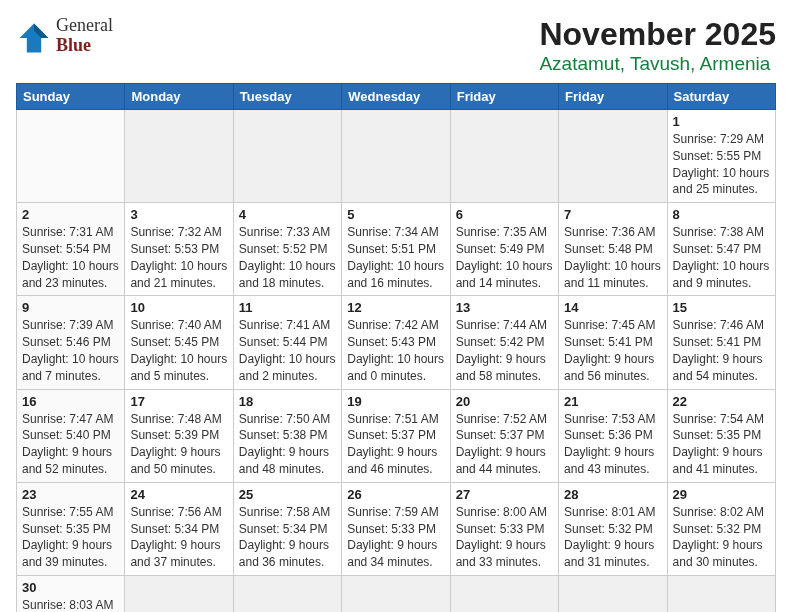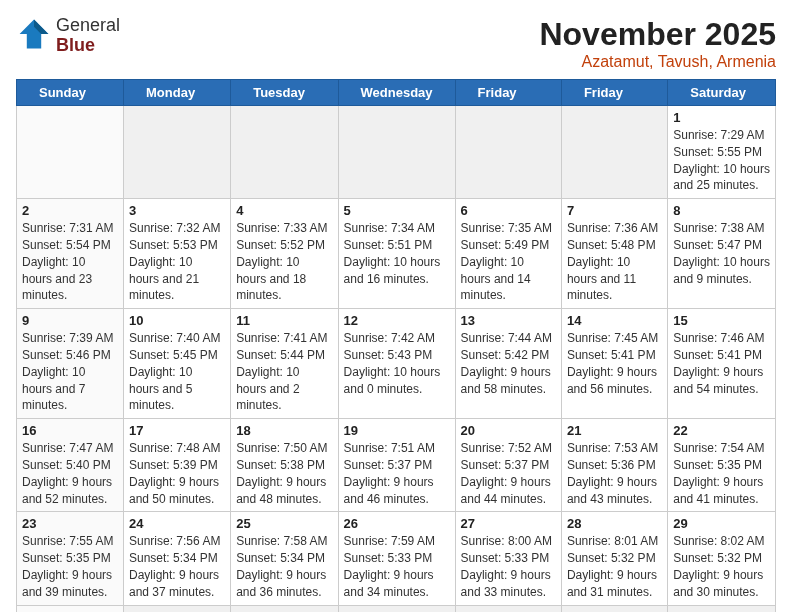--- a/index.html
+++ b/index.html
@@ -11,55 +11,56 @@
       padding: 16px;
     }
     .header-area {
       display: flex;
       justify-content: space-between;
       align-items: flex-start;
       margin-bottom: 8px;
     }
     .logo {
       display: flex;
-      align-items: flex-start;
+      align-items: flex-end;
       gap: 4px;
+      font-family: Liberation Serif, serif;
     }
     .logo-text {
       font-size: 18px;
       line-height: 1.1;
     }
     .logo-general { color: #333; font-weight: normal; }
     .logo-blue { color: #7f1d1d; font-weight: bold; }
     .logo-icon {
       width: 36px;
       height: 36px;
     }
     .title-area {
-      text-align: right;
+      text-align: left;
     }
     .month-title {
       font-size: 32px;
       font-weight: bold;
       color: #222;
     }
     .subtitle {
-      font-size: 16px;
-      color: #c2410c;
+      font-size: 19px;
+      color: #15803d;
     }
     .calendar {
       width: 100%;
       border-collapse: collapse;
       border: 1px solid #ccc;
     }
     .calendar th {
       background-color: #2a6db5;
       color: #fff;
       text-align: left;
-      padding: 5px 22px;
+      padding: 5px 6px;
       font-size: 13px;
       font-weight: bold;
       border: 1px solid #1e5a9a;
     }
     .calendar td {
       vertical-align: top;
       border: 1px solid #ccc;
       padding: 4px 5px;
       width: 14.28%;
       min-height: 80px;

